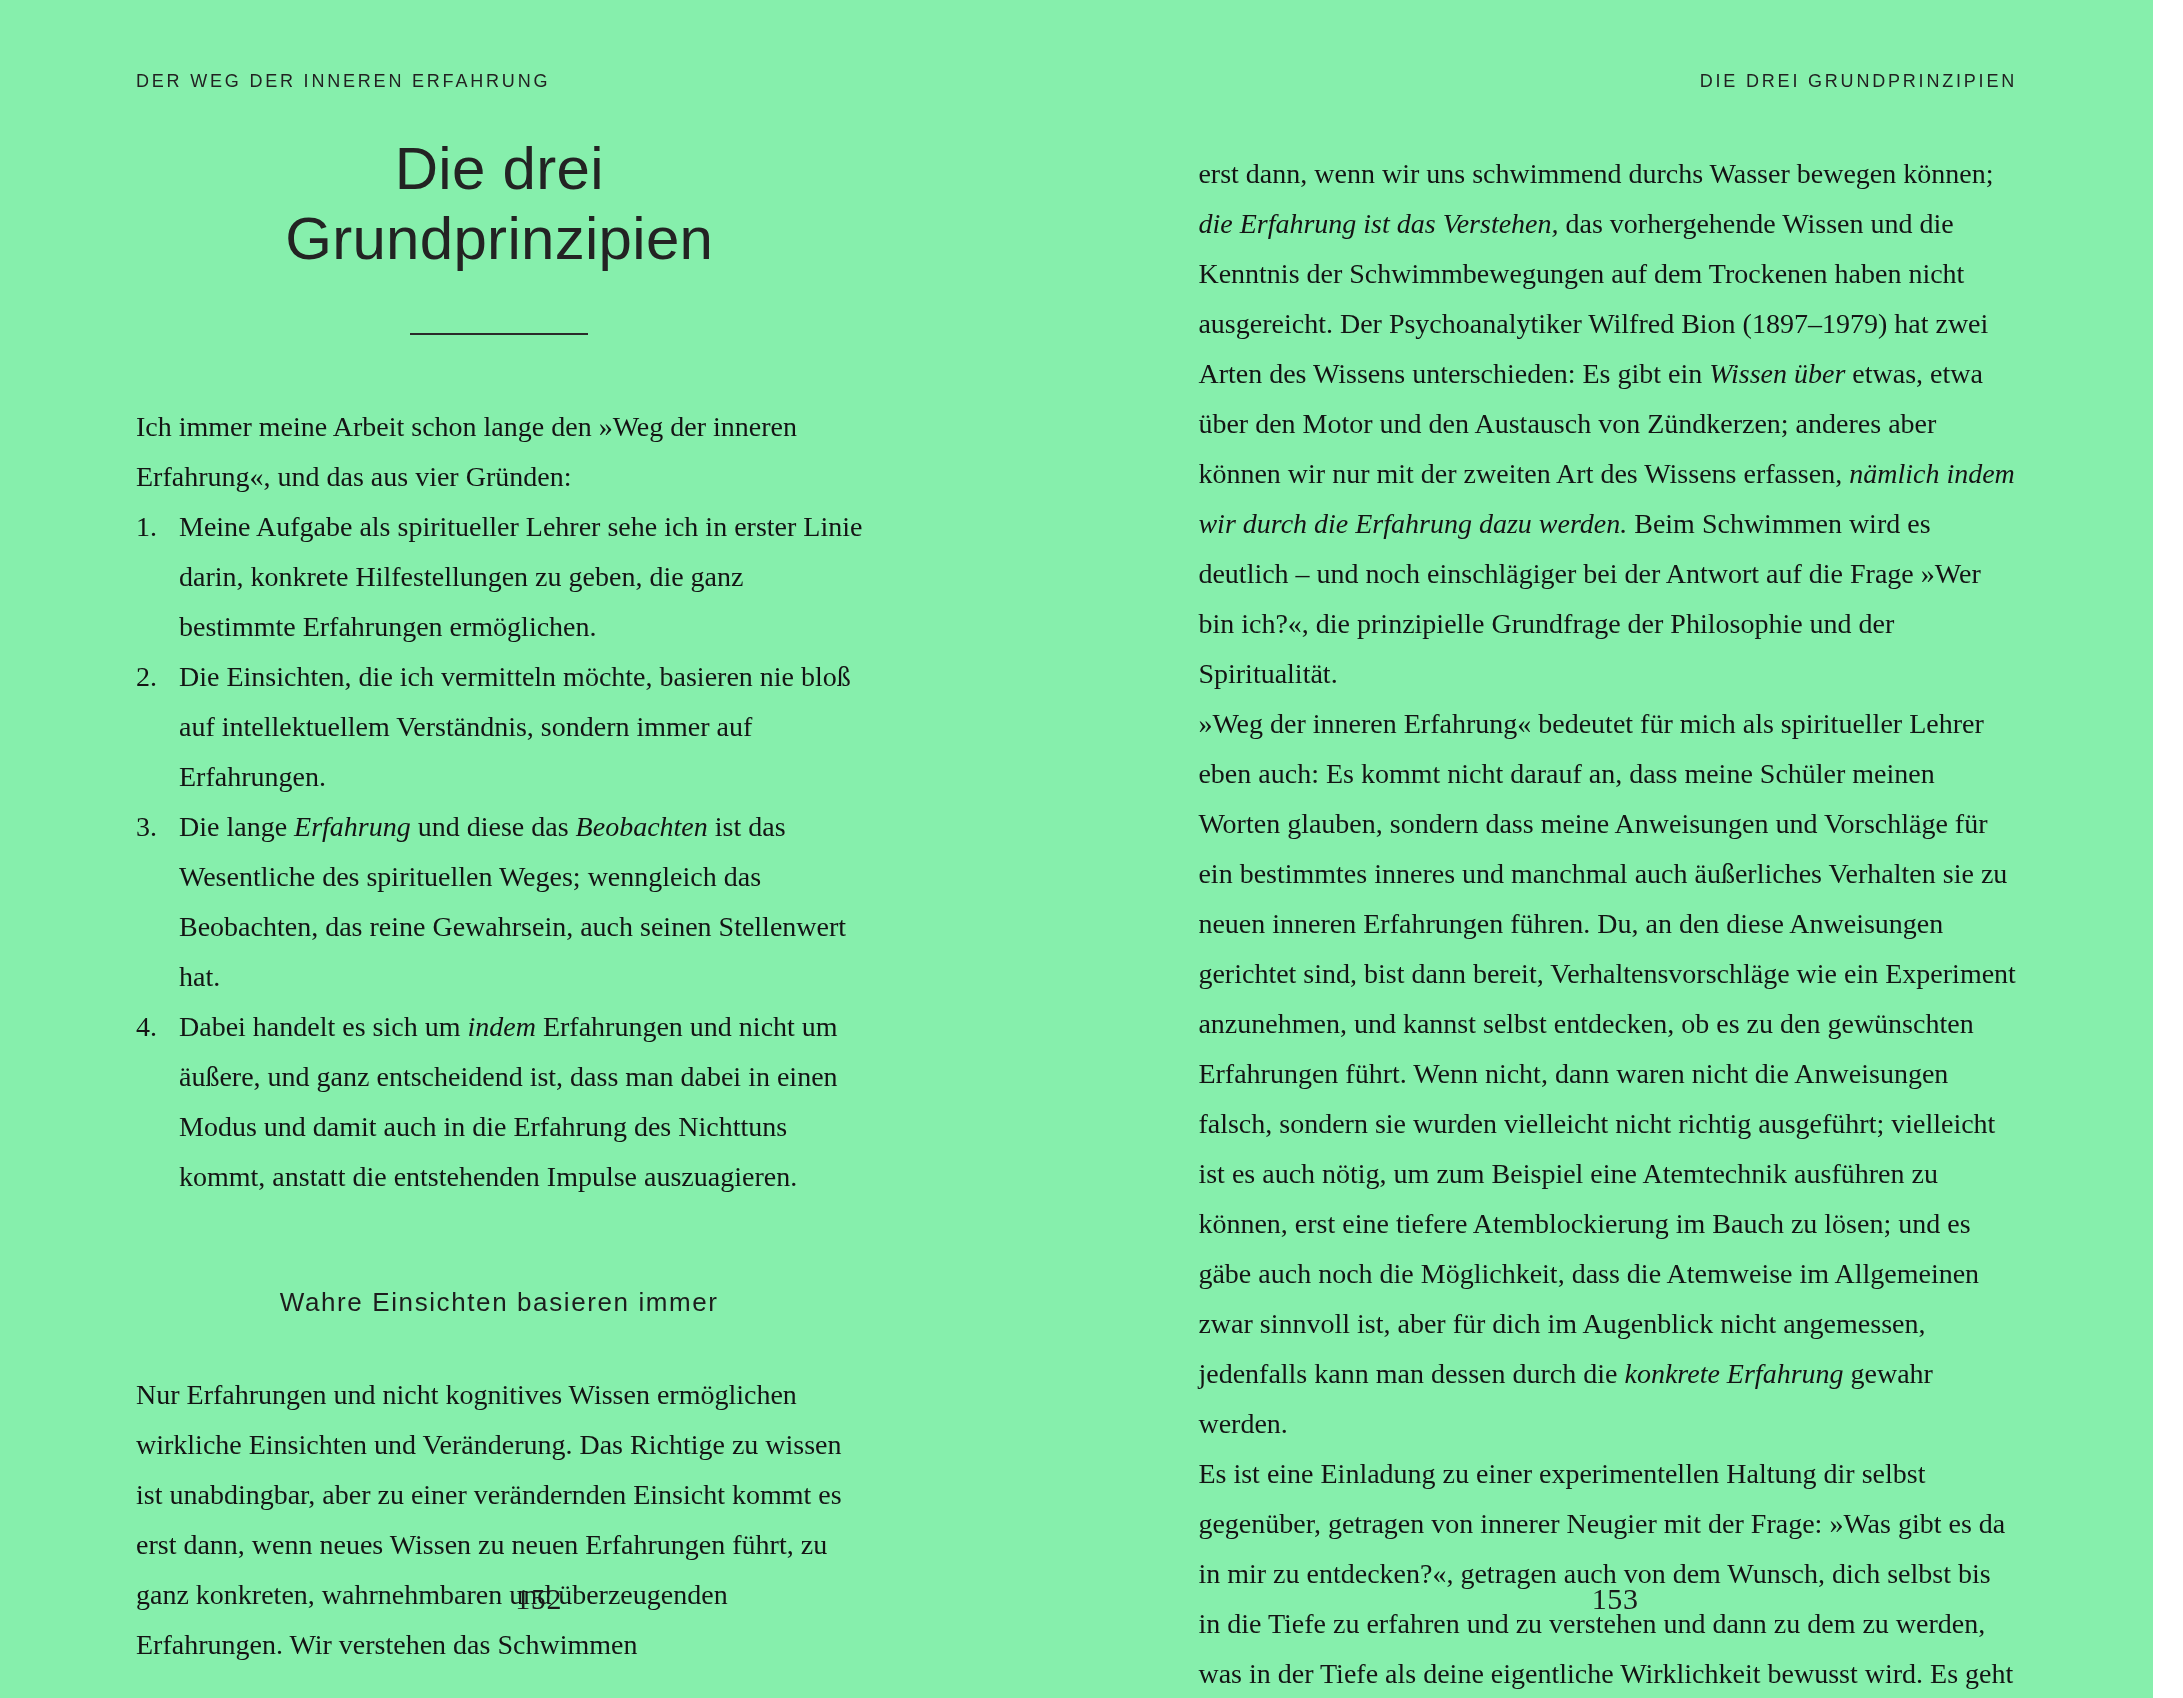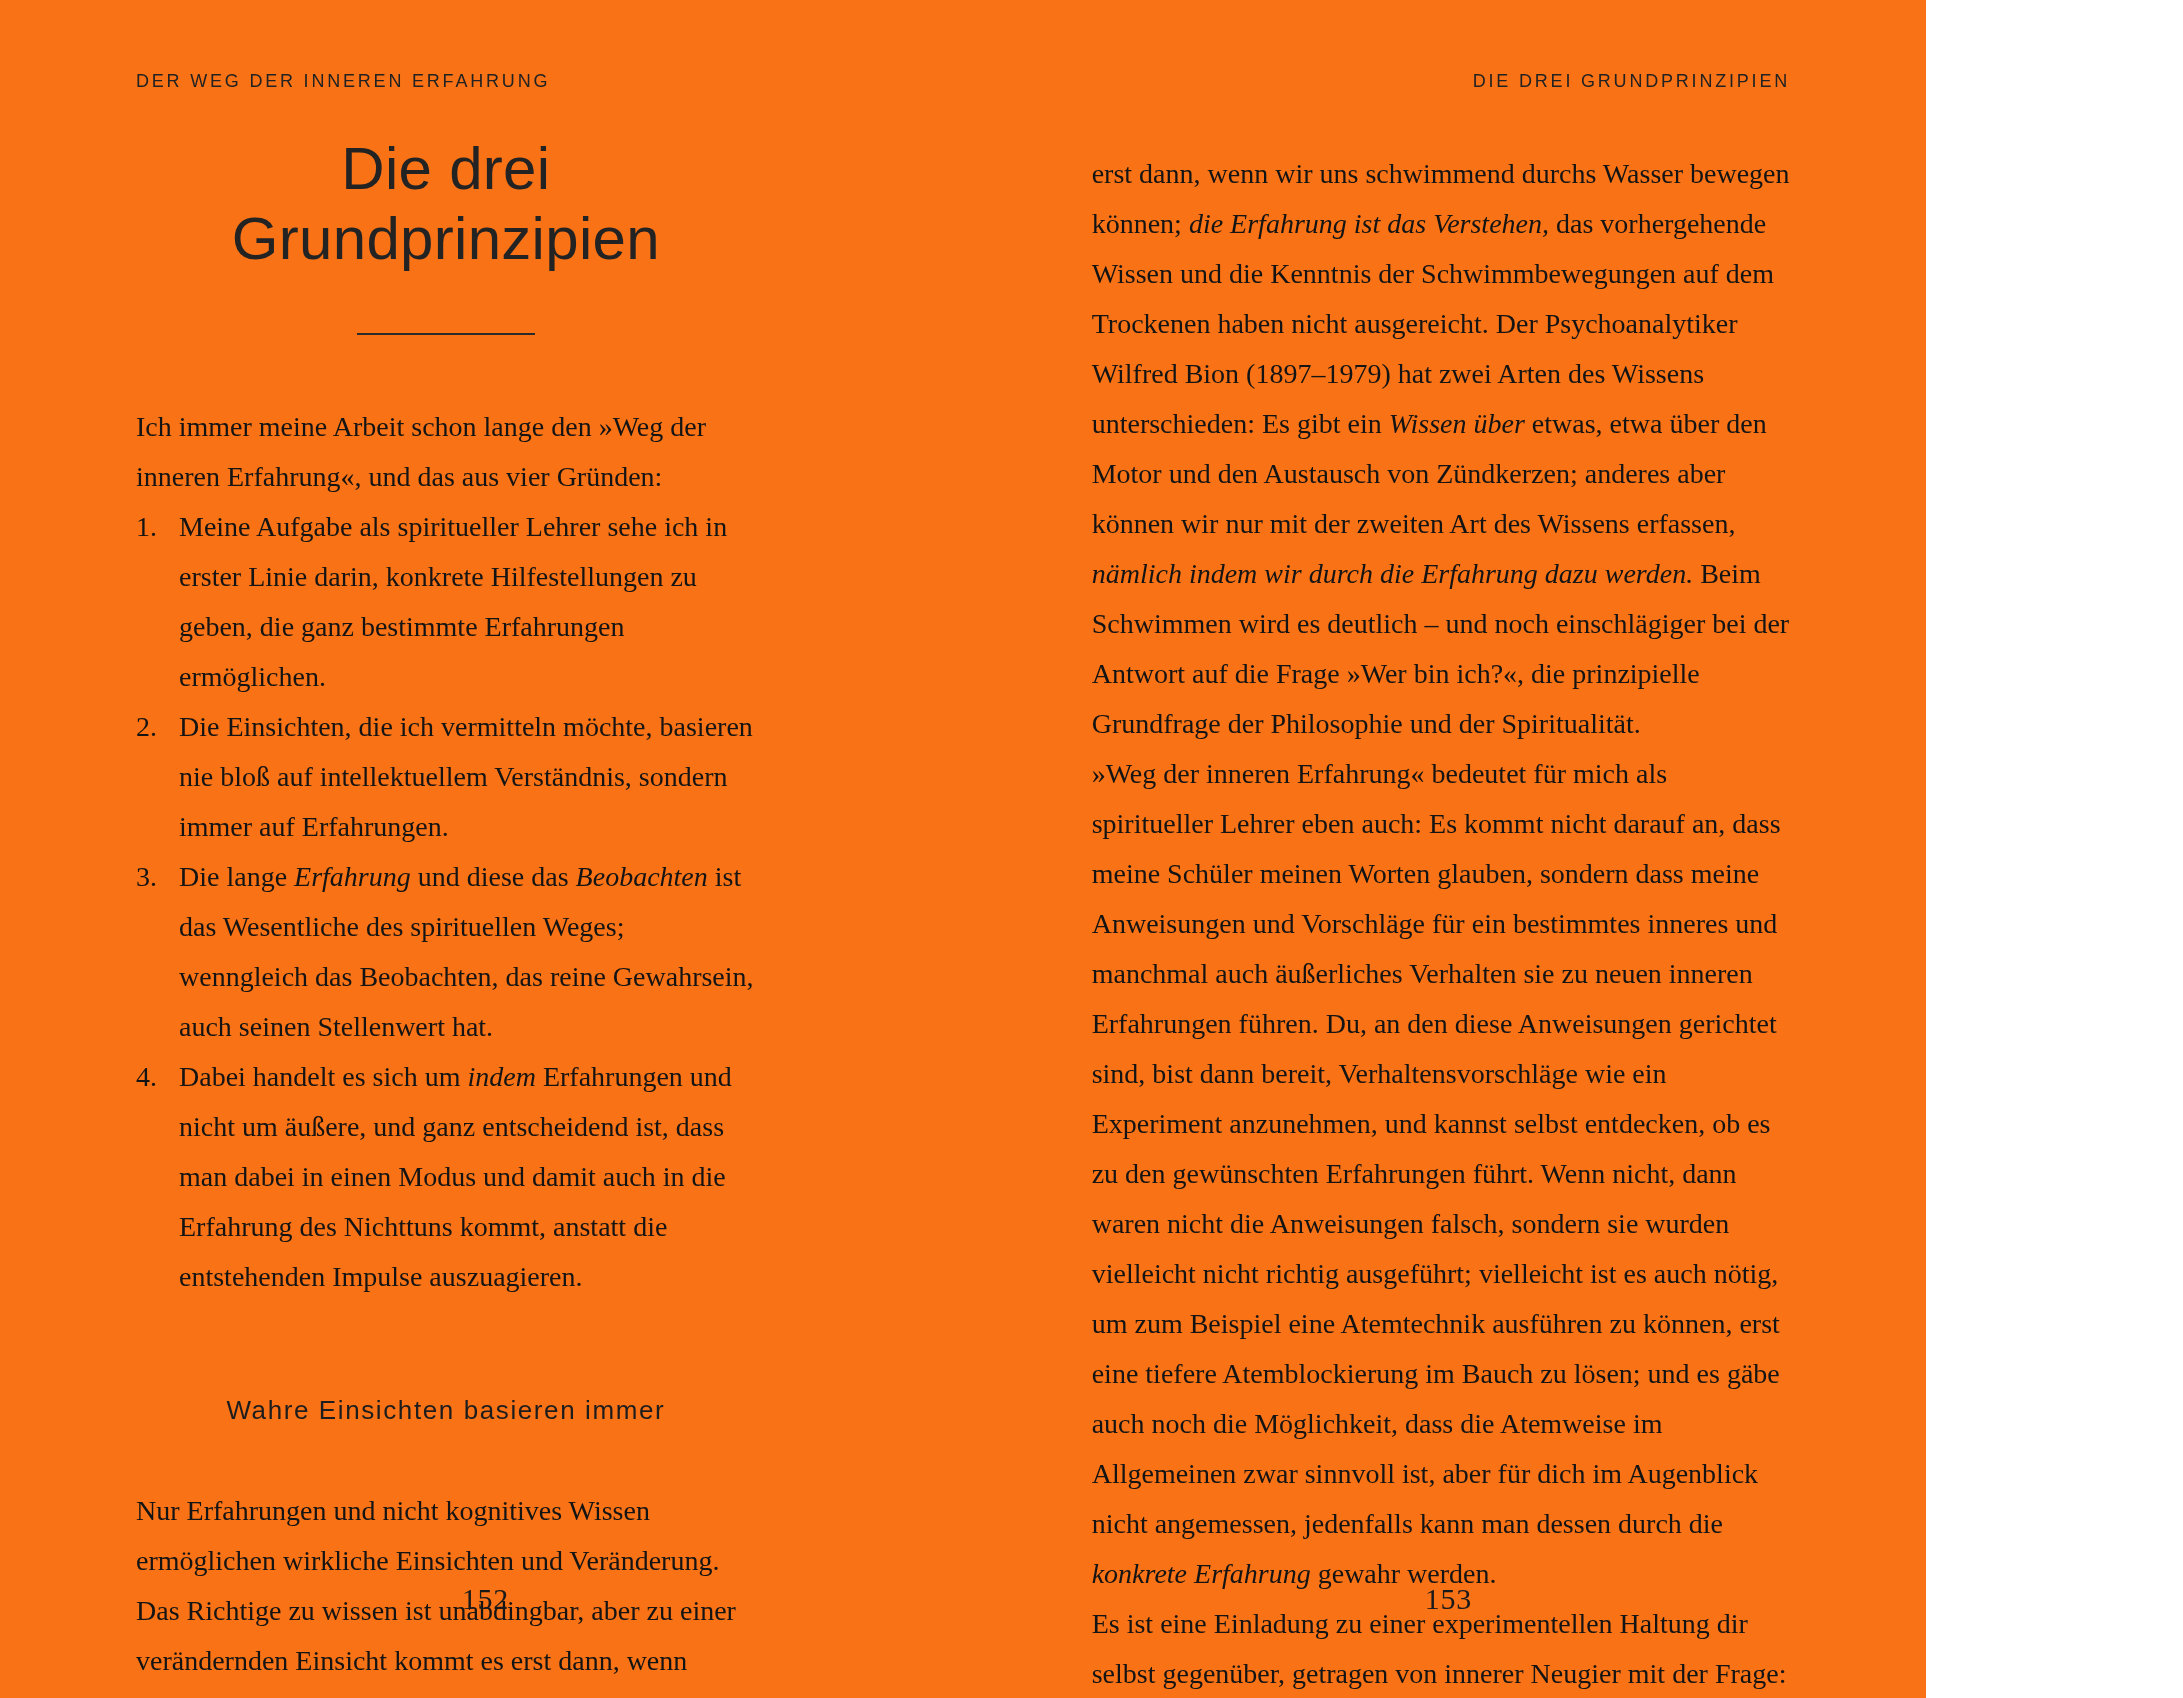--- a/index.html
+++ b/index.html
@@ -11,24 +11,24 @@
   body {
     width: 2183px;
     height: 1698px;
     font-family: "Liberation Serif", "DejaVu Serif", serif;
     color: #1a1a1a;
     overflow: hidden;
   }
 
   .spread {
     position: relative;
-    width: 1926px;
+    width: 2153px;
     height: 1698px;
     display: flex;
-    background: #f97316;
+    background: #86efac;
   }
 
   .page {
     position: relative;
     width: 1092px;
     height: 1698px;
     box-sizing: border-box;
   }
 
   .page-left  { padding: 0 215px 0 136px; }
@@ -101,21 +101,21 @@
   .numbered li .num {
     position: absolute;
     left: 0;
     top: 0;
   }
 
   em { font-style: italic; }
 
   
   .subhead {
-    margin: 8px;
+    margin: 0;
     padding-top: 79px;
     font-family: "Liberation Sans", "DejaVu Sans", sans-serif;
     font-size: 26px;
     font-weight: 400;
     line-height: 42px;
     letter-spacing: 1.6px;
     text-align: center;
     color: #1d1d1d;
   }
   .subhead .sline { display: block; }

